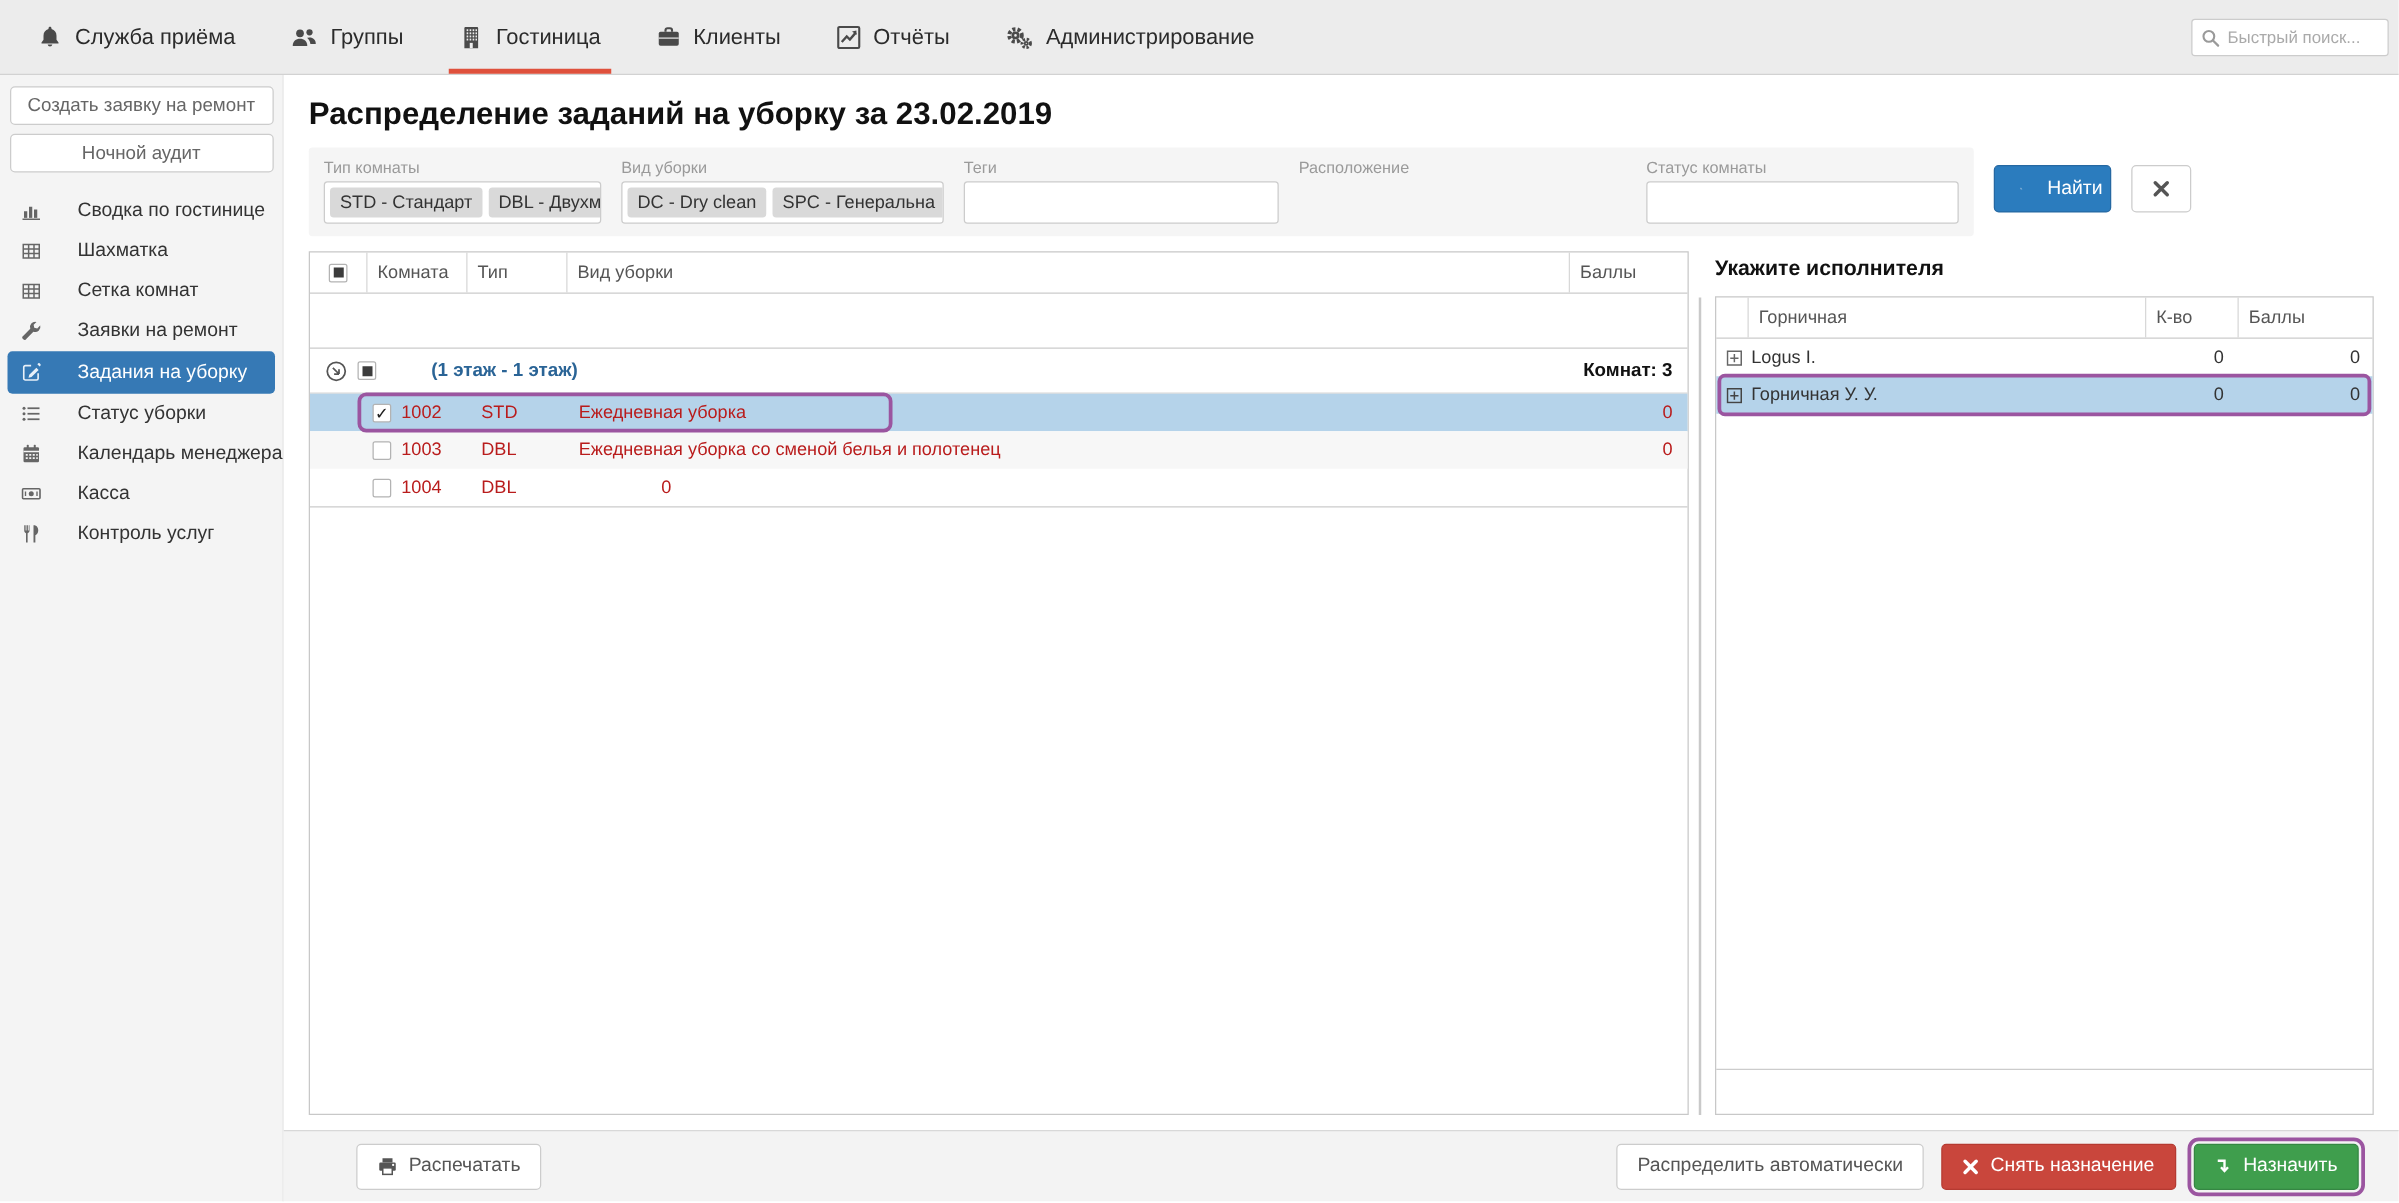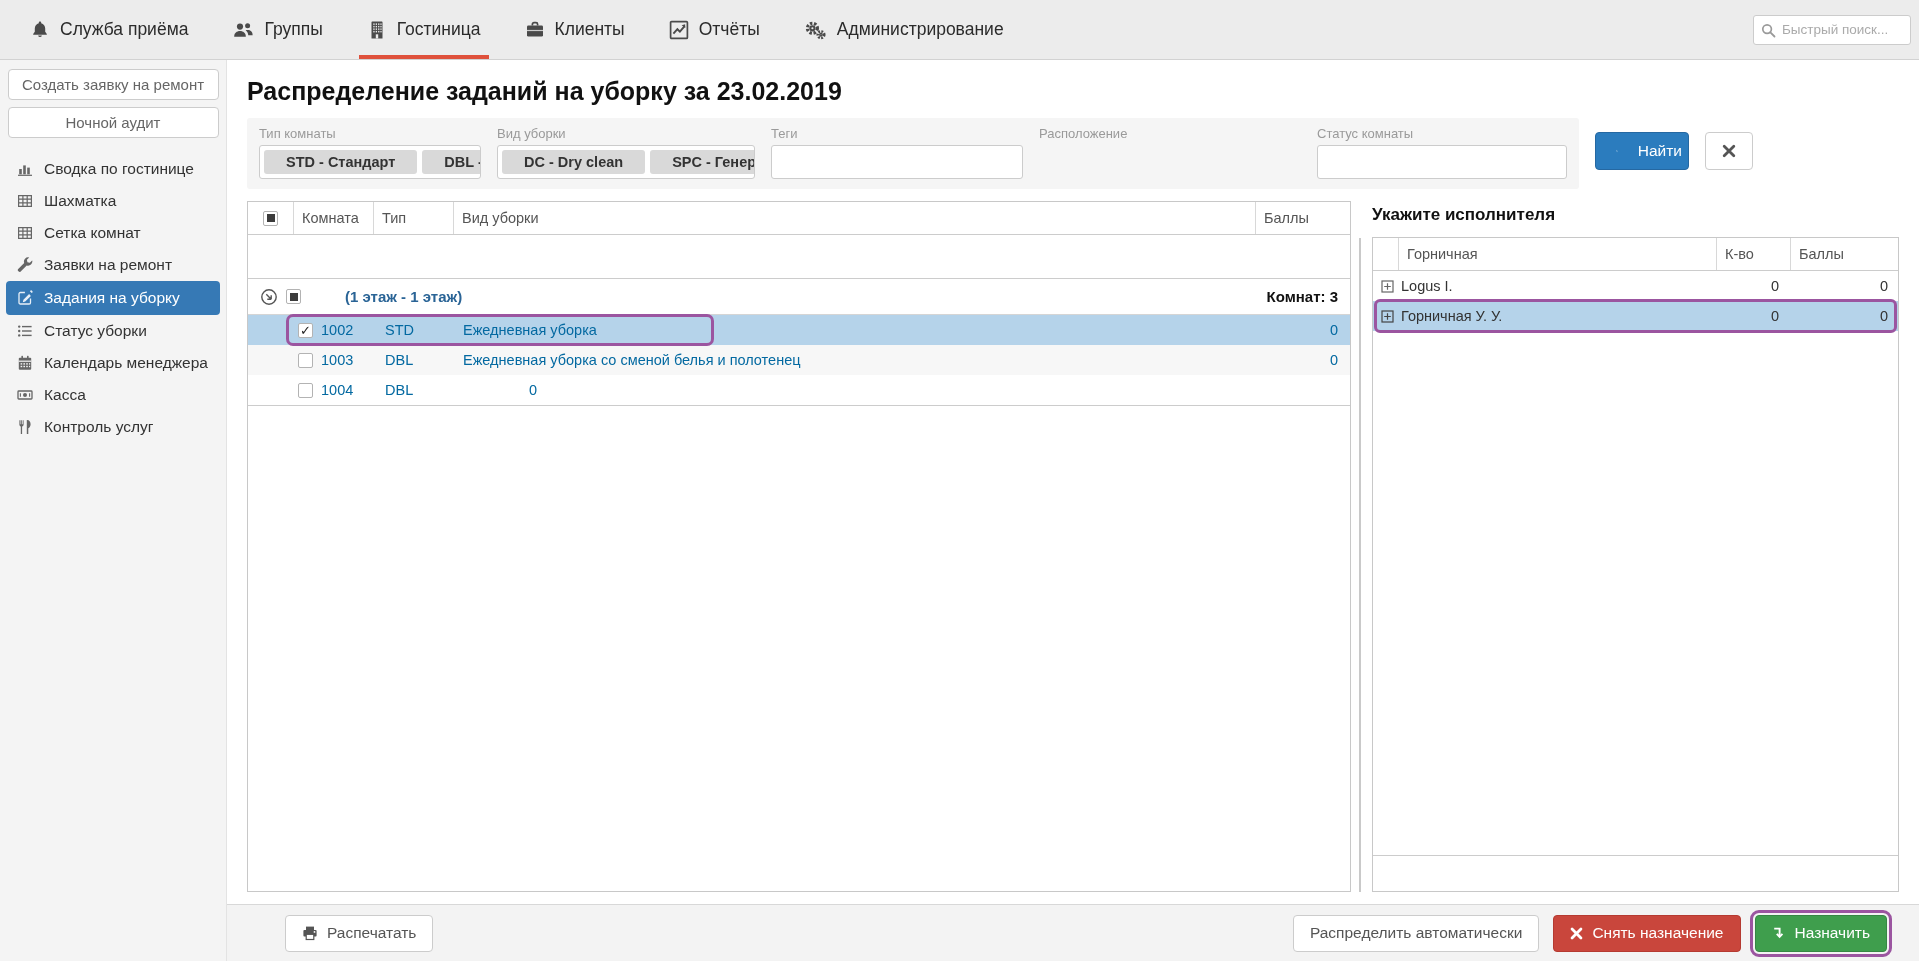--- a/index.html
+++ b/index.html
@@ -20,33 +20,33 @@
   .search-box input { width:158px; height:30px; border:1px solid #ccc; border-radius:3px; padding:0 8px 0 28px; font-size:13.5px; color:#555; outline:none; background:#fff; }
   .search-box input::placeholder { color:#aaa; }
   .user-panel { width:524px; height:100%; background:#fff; border-left:1px solid #d2d2d2; display:flex; align-items:center; gap:12px; padding-left:12px; cursor:pointer; }
   .user-meta .u-name { font-size:14.5px; font-weight:bold; color:#333; }
   .user-meta .u-hotel { font-size:13px; color:#8a8a8a; margin-top:2px; }
   
   .app { display:flex; height:901px; }
   .sidebar { width:227px; flex:none; background:#f4f4f4; border-right:1px solid #e3e3e3; padding-top:9px; }
   .side-btn { display:block; width:211px; margin:0 auto 7px auto; height:31px; background:#fff; border:1px solid #ccc; border-radius:4px; color:#666; font-size:15px; cursor:pointer; font-family:inherit; }
   .side-nav { margin-top:15px; }
-  .side-item { display:flex; align-items:center; gap:11px; height:32px; margin:0 6px; padding:0 10px; border-radius:4px; font-size:15.5px; color:#333; cursor:pointer; white-space:nowrap; }
+  .side-item { display:flex; align-items:center; gap:29px; height:32px; margin:0 6px; padding:0 10px; border-radius:4px; font-size:15.5px; color:#333; cursor:pointer; white-space:nowrap; }
   .side-item .icon { width:17px; display:flex; justify-content:center; color:#666; flex:none; }
   .side-item.active { background:#3679b5; color:#fff; height:34px; }
   .side-item.active .icon { color:#e8f0f8; }
   .main { flex:1; display:flex; flex-direction:column; background:#fff; min-width:0; }
   .page-title { margin:17px 0 8px 20px; font-size:25px; font-weight:bold; color:#111; }
   
   .filter-row { display:flex; align-items:flex-start; margin:4px 20px 0 20px; gap:16px; }
   .filter-panel { background:#f5f5f5; border-radius:3px; display:flex; gap:16px; padding:8px 12px 10px 12px; flex:none; }
   .fgroup { display:flex; flex-direction:column; flex:none; }
   .fg-label { font-size:13px; color:#9a9a9a; margin-bottom:4px; }
   .fg-box { background:#fff; border:1px solid #ccc; border-radius:3px; height:34px; display:flex; align-items:center; gap:5px; padding:3px 4px; overflow:hidden; }
-  .chip { background:#d9d9d9; border-radius:3px; padding:4px 22px; font-size:14.5px; color:#333; white-space:nowrap; flex:none; cursor:pointer;font-weight:bold; }
+  .chip { background:#d9d9d9; border-radius:3px; padding:4px 8px; font-size:14.5px; color:#333; white-space:nowrap; flex:none; cursor:pointer; }
   .fg-input { border:none; outline:none; flex:1; height:26px; font-size:14px; min-width:10px; }
   .w1{width:222px}.w2{width:258px}.w3{width:252px}.w4{width:262px}.w5{width:250px}
   .btn-find { margin-top:14px; height:38px; width:94px; background:#2b7cbe; border:1px solid #2568a2; border-radius:4px; color:#fff; font-size:15.5px; display:inline-flex; align-items:center; justify-content:center; gap:20px; cursor:pointer; font-family:inherit;padding-left:20px; }
   .btn-clear { margin-top:14px; height:38px; width:48px; background:#fff; border:1px solid #ccc; border-radius:4px; color:#555; display:inline-flex; align-items:center; justify-content:center; cursor:pointer; }
   
   .panels { flex:1; display:flex; margin:12px 20px 0 20px; min-height:0; }
   .section-title { font-size:17px; font-weight:bold; color:#111; margin:4px 0 12px 0; }
   .tasks-panel { width:1104px; flex:none; display:flex; flex-direction:column; min-height:0; }
   .v-divider { width:2px; background:#c9c9c9; margin:37px 11px 0 8px; flex:none; }
   .executors-panel { flex:1; display:flex; flex-direction:column; min-height:0; }
@@ -54,21 +54,21 @@
   .t-head { display:grid; grid-template-columns:46px 80px 80px 1fr 94px; height:33px; border-bottom:1px solid #ccc; flex:none; }
   .t-head .th { font-size:14.5px; color:#555; padding:0 8px; border-right:1px solid #d8d8d8; display:flex; align-items:center; }
   .t-head .th:last-child { border-right:none; }
   .t-head .th.c { justify-content:center; padding:0; }
   .t-filterrow { height:44px; border-bottom:1px solid #ccc; flex:none; }
   .t-group { height:36px; display:flex; align-items:center; padding:0 12px; border-bottom:1px solid #d5d5d5; flex:none; }
   .t-group .g-label { margin-left:44px; color:#2a6496; font-weight:bold; font-size:15px; }
   .t-group .g-spacer { flex:1; }
   .t-group .g-summary { font-weight:bold; color:#111; font-size:15px; }
   .t-rows { flex:none; border-bottom:1px solid #ccc; }
-  .t-row { height:30px; display:flex; align-items:center; padding-left:50px; font-size:14.5px; color:#0369a1; position:relative; cursor:pointer; }
+  .t-row { height:30px; display:flex; align-items:center; padding-left:50px; font-size:14.5px; color:#b91c1c; position:relative; cursor:pointer; }
   .t-row .cb { margin-right:8px; }
   .t-row .room { width:64px; } .t-row .rtype { width:78px; } .t-row .clean { flex:1; }
   .t-row .pts { width:86px; text-align:right; padding-right:12px; }
   .t-row.selected { background:#b5d3ea; }
   .t-row.alt { background:#f7f7f7; }
   .sel-ring { position:absolute; left:38px; top:-1px; width:428px; height:32px; border:3px solid #9b55a0; border-radius:7px; pointer-events:none; z-index:2; }
   .t-filler { flex:1; }
   .e-head { display:grid; grid-template-columns:26px 1fr 74px 107px; height:33px; border-bottom:1px solid #ccc; flex:none; }
   .e-head .th { font-size:14.5px; color:#555; padding:0 8px; border-right:1px solid #d8d8d8; display:flex; align-items:center; }
   .e-head .th:last-child { border-right:none; }

